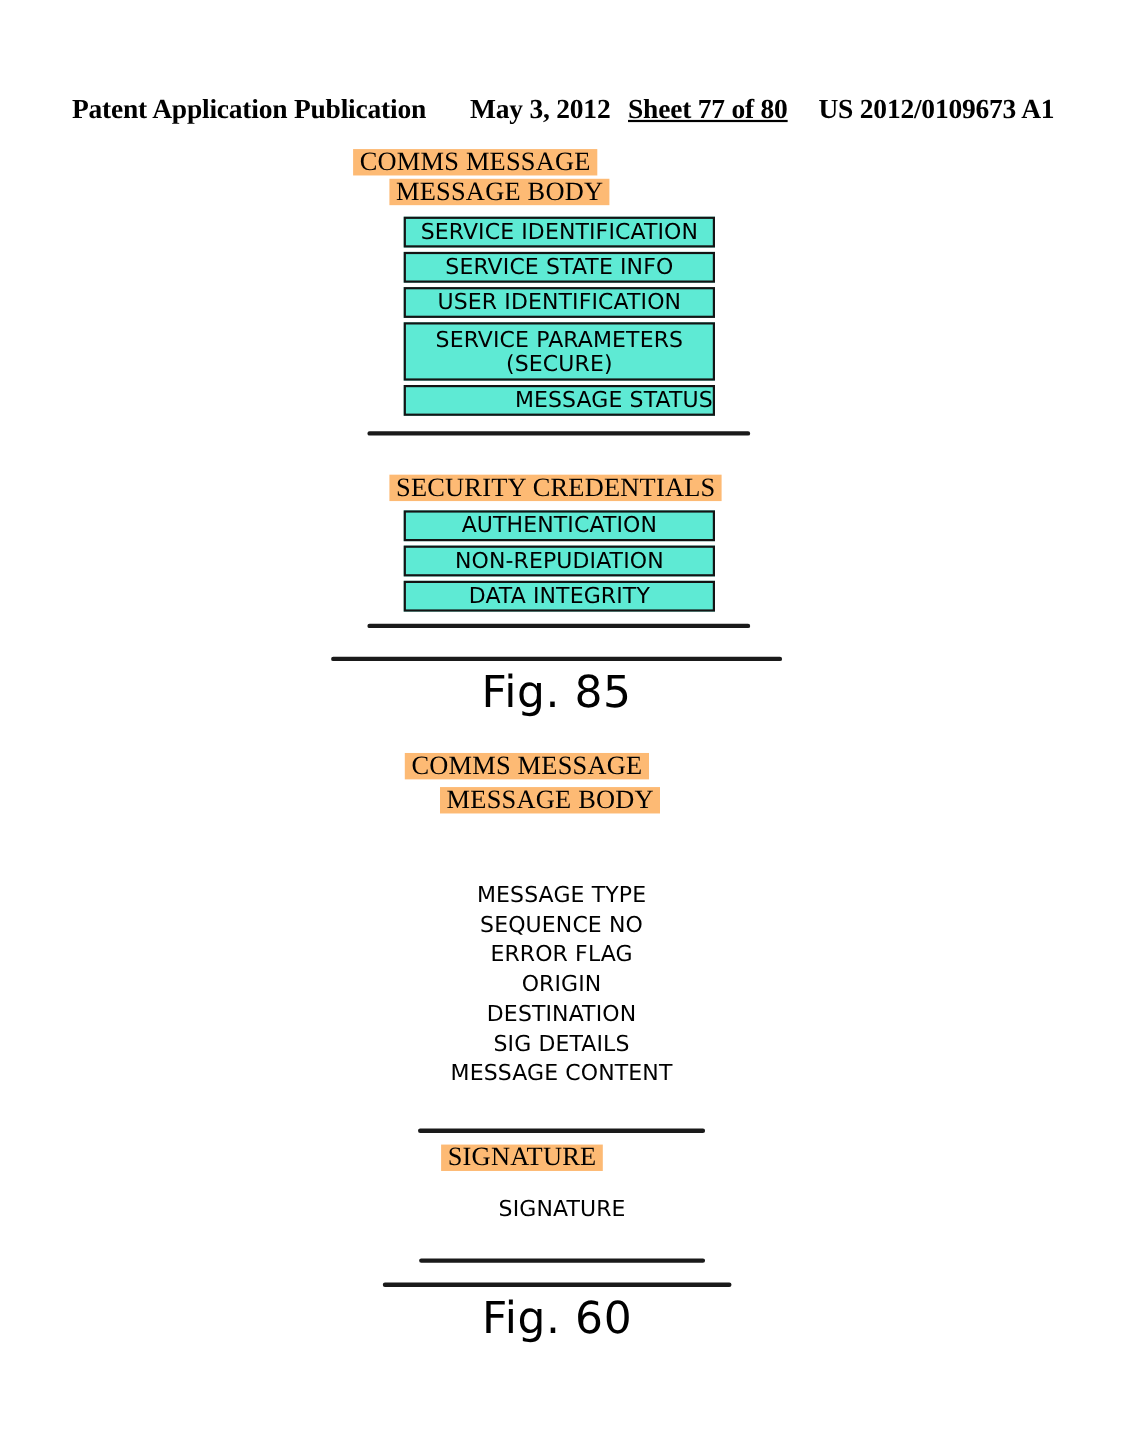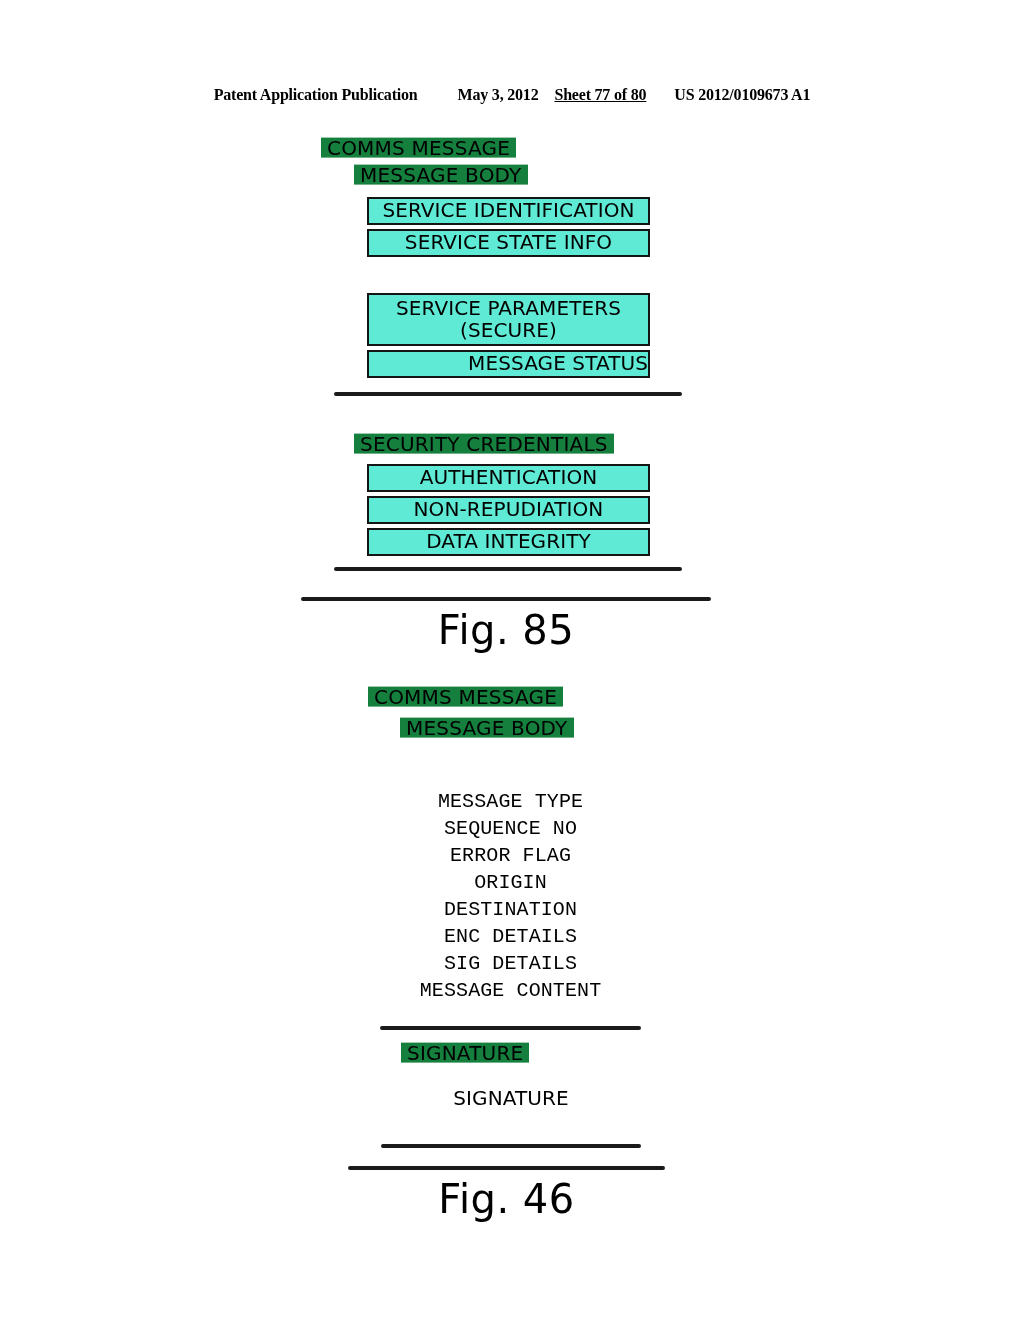--- a/index.html
+++ b/index.html
@@ -20,21 +20,21 @@
   .page-header {
     position: absolute;
     top: 86px;
     left: 0;
     width: 1024px;
     display: flex;
     justify-content: center;
     align-items: baseline;
     font-family: "Liberation Serif", "DejaVu Serif", serif;
     font-weight: bold;
-    font-size: 16px;
+    font-size: 25px;
     letter-spacing: -0.2px;
     white-space: nowrap;
   }
   .hdr-pub   { margin-right: 40px; }
   .hdr-date  { margin-right: 16px; }
   .hdr-sheet { margin-right: 28px; text-decoration: underline; }
   .hdr-num   { }
 
   
   .figure-block { position: absolute; }
@@ -51,27 +51,28 @@
     bottom: 0;
     border: 2.2px solid #1a1a1a;
     border-radius: 14px;
     box-sizing: border-box;
   }
   .group-label {
     position: absolute;
     left: 20px;
     top: 0;
     transform: translateY(-52%);
-    background: #15803d;
+    background: #fdba74;
     padding: 0 6px 0 6px;
-    font-size: 20px;
+    font-size: 24px;
     letter-spacing: 0.2px;
     line-height: 1;
     white-space: nowrap;
     z-index: 3;
+    font-family: Liberation Serif, serif;
   }
   .group-inner {
     position: absolute;
     left: 0; right: 0; bottom: 0;
   }
 
   
   .row-box {
     border: 2px solid #141414;
     box-sizing: border-box;
@@ -123,20 +124,23 @@
       <div class="group-frame"></div>
       <div class="group-label">MESSAGE BODY</div>
 
       <div class="group-inner" style="top:22px; padding:0 0 13px 0;">
         <div class="row-box" style="position:absolute; left:33px; top:0px; width:283px; height:28px;">
           <span>SERVICE IDENTIFICATION</span>
         </div>
         <div class="row-box" style="position:absolute; left:33px; top:32px; width:283px; height:28px;">
           <span>SERVICE STATE INFO</span>
         </div>
+        <div class="row-box" style="position:absolute; left:33px; top:64px; width:283px; height:28px;">
+          <span>USER IDENTIFICATION</span>
+        </div>
         <div class="row-box" style="position:absolute; left:33px; top:96px; width:283px; height:53px; white-space:pre-line;">
           <span>SERVICE PARAMETERS
 (SECURE)</span>
         </div>
         <div class="row-box" style="position:absolute; left:33px; top:153px; width:283px; height:28px;justify-content:flex-end;">
           <span>MESSAGE STATUS</span>
         </div>
       </div>
     </div>
 
@@ -164,36 +168,35 @@
 <div class="figure-block" style="left:348px; top:697px; width:317px; height:530px;">
 
   <div class="group" style="left:0px; top:0px; width:317px; height:473px;">
     <div class="group-frame"></div>
     <div class="group-label">COMMS MESSAGE</div>
 
     <div class="group" style="left:32px; top:31px; width:261px; height:302px;">
       <div class="group-frame"></div>
       <div class="group-label">MESSAGE BODY</div>
 
-      <div class="group-inner" style="top:60px;font-family:Liberation Mono, monospace;">
+      <div class="group-inner" style="top:72px;">
         <div class="text-line">MESSAGE TYPE</div>
         <div class="text-line">SEQUENCE NO</div>
         <div class="text-line">ERROR FLAG</div>
         <div class="text-line">ORIGIN</div>
         <div class="text-line">DESTINATION</div>
-        <div class="text-line">ENC DETAILS</div>
         <div class="text-line">SIG DETAILS</div>
         <div class="text-line">MESSAGE CONTENT</div>
       </div>
     </div>
 
     <div class="group" style="left:33px; top:356px; width:260px; height:95px;">
       <div class="group-frame"></div>
       <div class="group-label">SIGNATURE</div>
 
       <div class="group-inner" style="top:32px;">
         <div class="text-line">SIGNATURE</div>
       </div>
     </div>
   </div>
 
-  <div class="fig-caption" style="top:482px; left:0; width:317px;">Fig. 46</div>
+  <div class="fig-caption" style="top:482px; left:0; width:317px;">Fig. 60</div>
 </div>
 
 </body></html>

